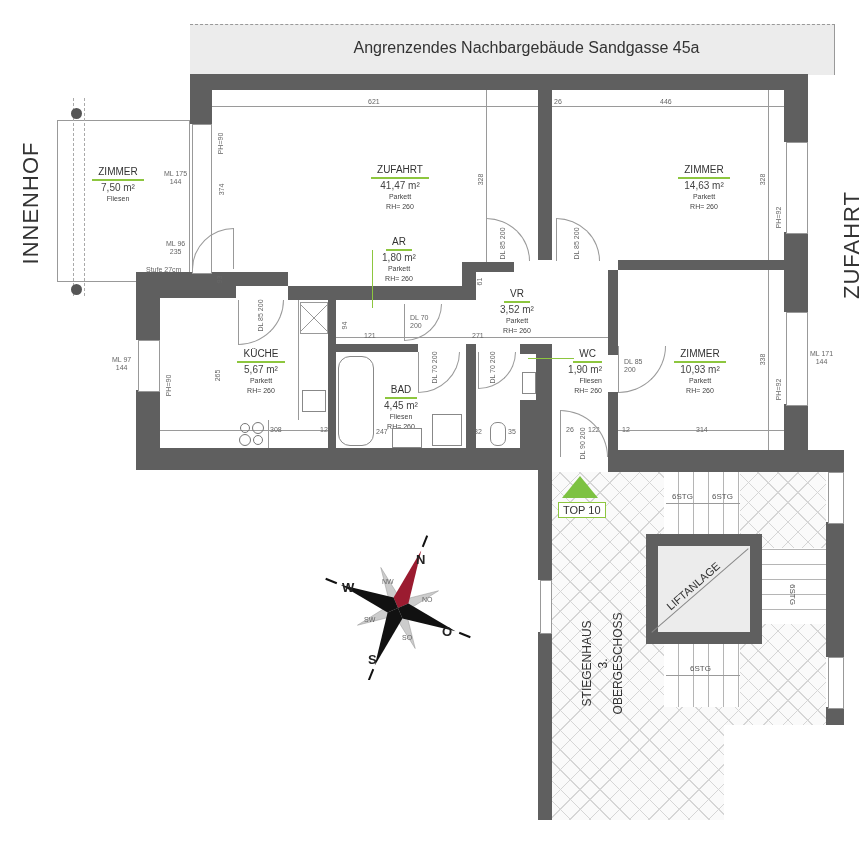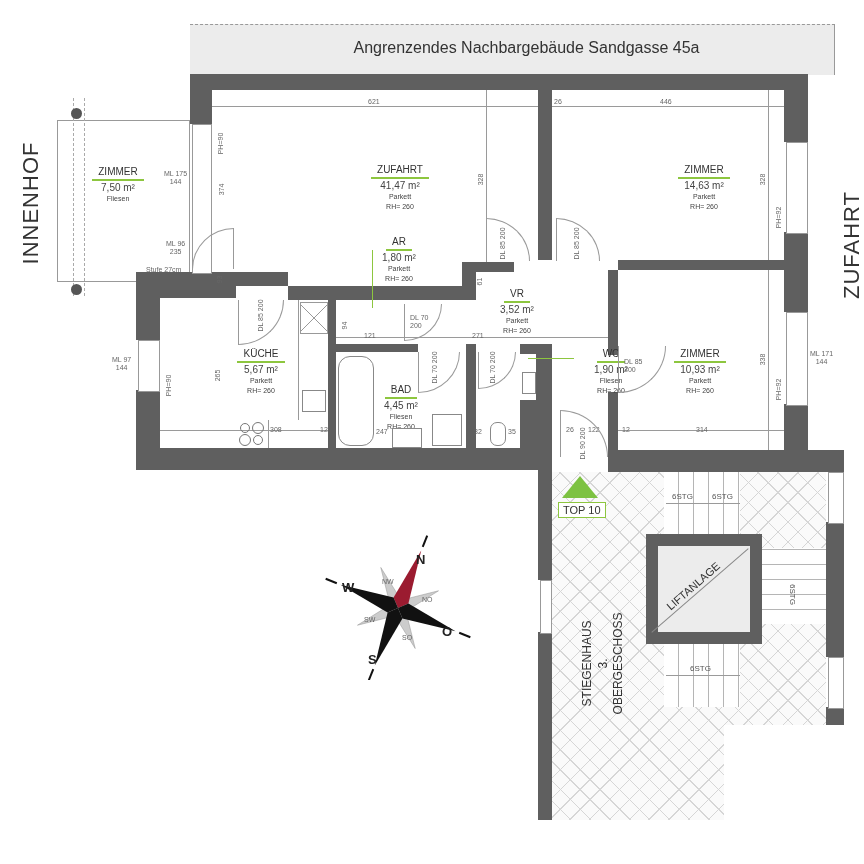--- a/index.html
+++ b/index.html
@@ -147,21 +147,21 @@
   <span class="area">5,67 m²</span><br>
   <span style="font-size:7px;">Parkett</span><br>
   <span style="font-size:7px;">RH= 260</span>
 </div>
 <div class="room" style="left:366px; top:384px; width:70px;">
   <div class="name">BAD</div><br>
   <span class="area">4,45 m²</span><br>
   <span style="font-size:7px;">Fliesen</span><br>
   <span style="font-size:7px;">RH= 260</span>
 </div>
-<div class="room" style="left:578px; top:348px; width:66px;">
+<div class="room" style="left:536px; top:348px; width:66px;text-align:right;">
   <div class="name">WC</div><br>
   <span class="area">1,90 m²</span><br>
   <span style="font-size:7px;">Fliesen</span><br>
   <span style="font-size:7px;">RH= 260</span>
 </div>
 <div class="greenline" style="left:528px; top:358px; width:46px; height:1px;"></div>
 <div class="room" style="left:660px; top:348px; width:80px;">
   <div class="name">ZIMMER</div><br>
   <span class="area">10,93 m²</span><br>
   <span style="font-size:7px;">Parkett</span><br>

